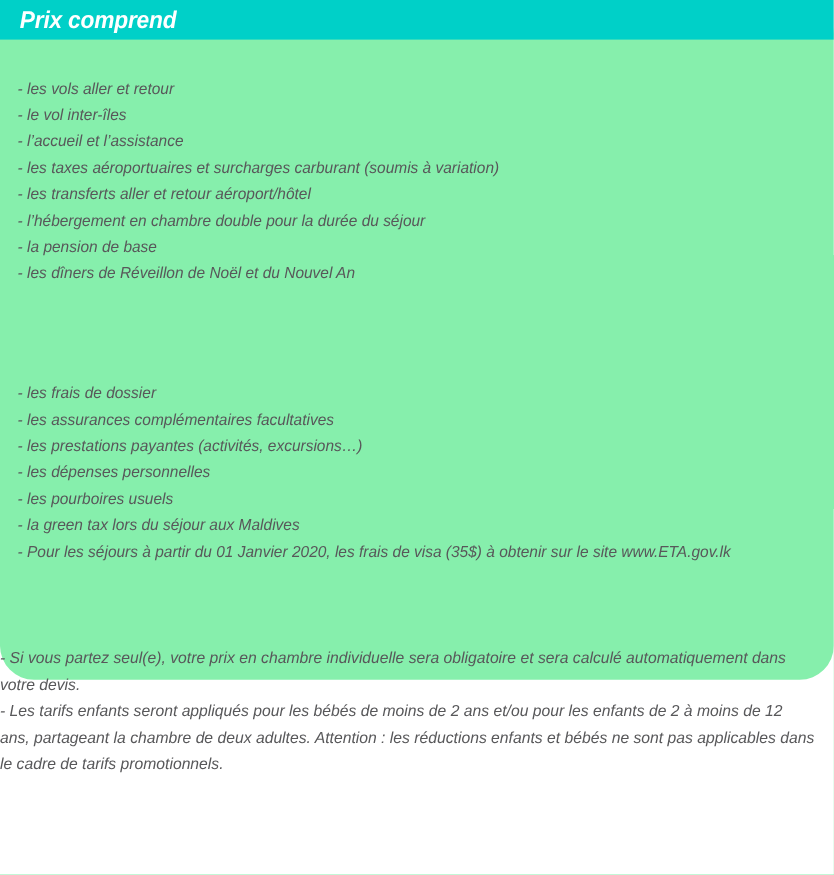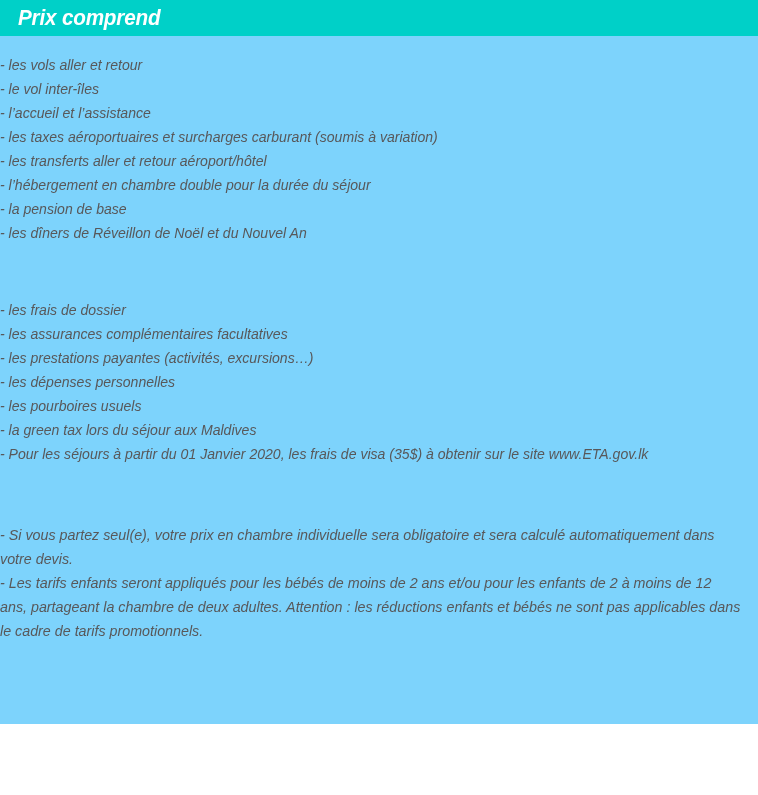--- a/index.html
+++ b/index.html
@@ -12,22 +12,23 @@
     height: 795px;
     background: #ffffff;
     font-family: "Liberation Sans", "DejaVu Sans", sans-serif;
     color: #58585a;
     overflow: hidden;
   }
 
   .page {
     position: relative;
     width: 758px;
-    height: 724px;
-    background: #7dd3fc;
+    height: 618px;
+    background: #86efac;
+    border-radius: 31px;
   }
 
   
   .section-bar {
     width: 758px;
     height: 36px;
     background: #00d0c8;
     display: flex;
     align-items: center;
     box-sizing: border-box;
@@ -44,21 +45,21 @@
     transform: scaleX(0.94);
     transform-origin: left center;
   }
 
   
   .section-body {
     padding: 0 6px 0 0;
   }
   .list {
     list-style: none;
-    margin: 0;
+    margin: 16px;
     padding: 0;
   }
   .list li {
     font-style: italic;
     font-size: 14.5px;
     line-height: 24px;
     color: #58585a;
     white-space: nowrap;
     transform: scaleX(0.97);
     transform-origin: left center;

